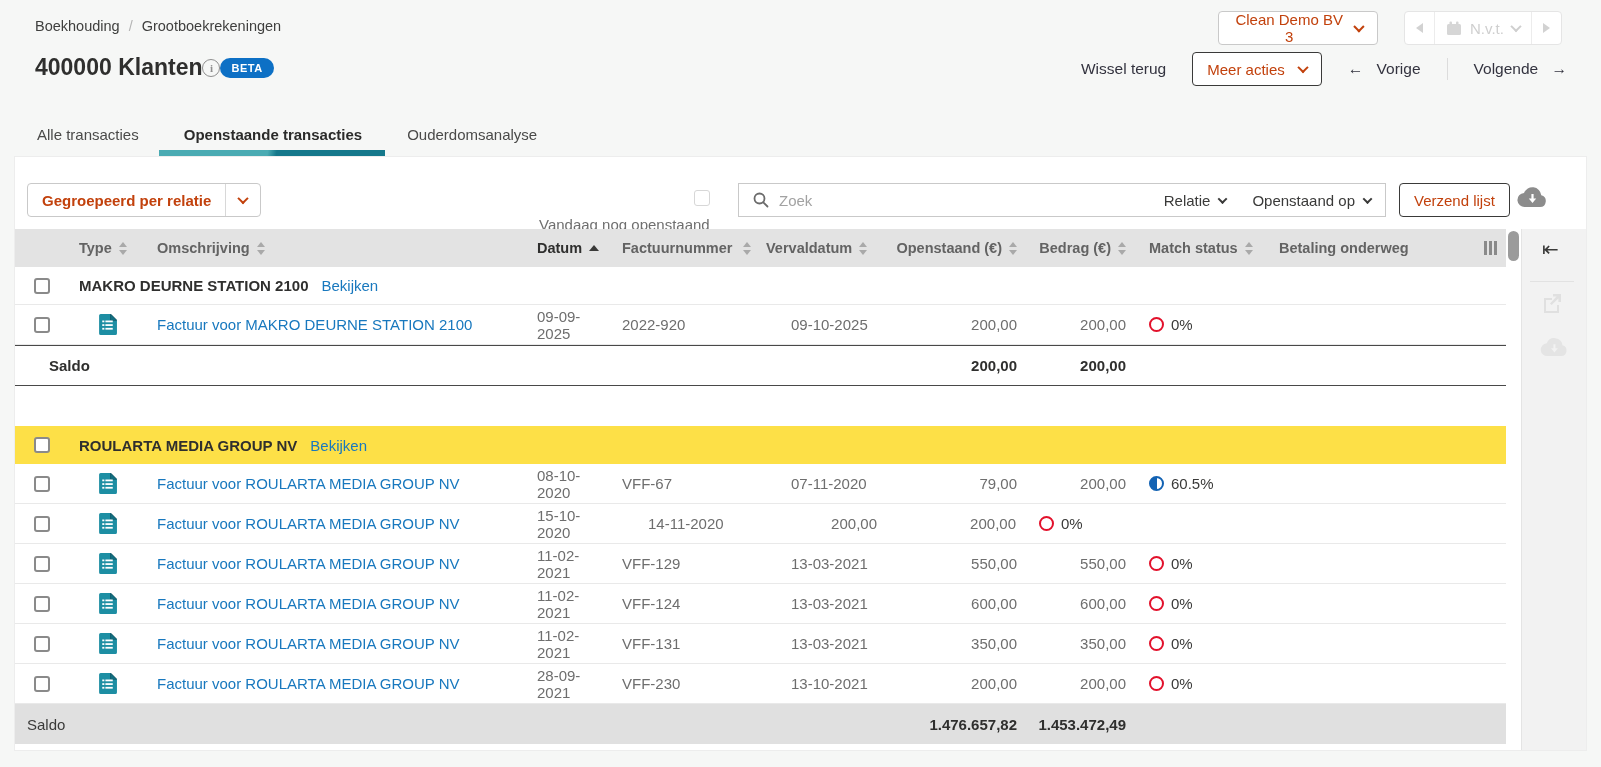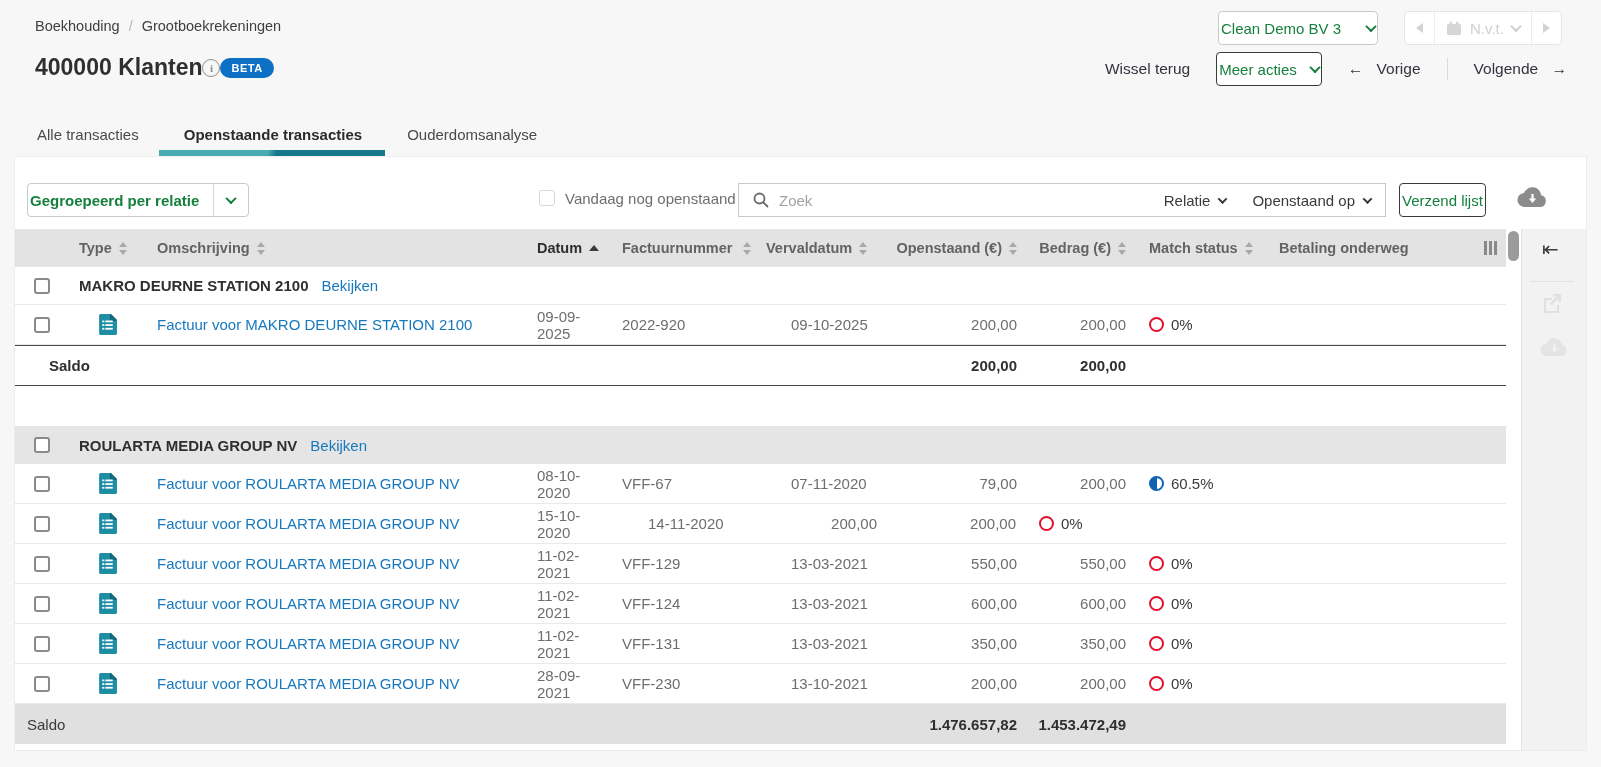--- a/index.html
+++ b/index.html
@@ -13,21 +13,21 @@
   
   .breadcrumb{position:absolute;left:35px;top:18px;font-size:14.5px;color:#3f3f3e;display:flex;gap:9px;align-items:center;}
   .breadcrumb .sep{color:#b5b5b5;}
   .page-title-row{position:absolute;left:35px;top:54px;display:flex;align-items:center;}
   .page-title{font-size:23px;font-weight:bold;color:#2f2f2e;}
   .info-icon{width:18px;height:18px;border:1.5px solid #8f8f8f;border-radius:50%;color:#8f8f8f;
     font-size:11px;display:inline-flex;align-items:center;justify-content:center;font-family:"Liberation Serif",serif;font-weight:bold;}
   .beta-badge{background:#0d70c5;color:#fff;font-size:11px;font-weight:bold;letter-spacing:.5px;
     padding:4px 11px;border-radius:12px;}
   .btn{background:#fff;border:1px solid #c9c9c9;border-radius:4px;height:34px;display:inline-flex;
-    align-items:center;gap:10px;padding:0 2px;font-size:15px;color:#15803d;cursor:pointer;}
+    align-items:center;gap:10px;padding:0 14px;font-size:15px;color:#c2410c;cursor:pointer;}
   .btn.dark-border{border:1px solid #3a3a39;}
   .chev{width:8px;height:8px;border-right:2px solid currentColor;border-bottom:2px solid currentColor;
     transform:rotate(45deg) translate(-1px,-1px);display:inline-block;}
   .company-btn{position:absolute;left:1218px;top:11px;width:160px;justify-content:space-between;}
   .period-group{position:absolute;left:1404px;top:11px;height:34px;display:flex;align-items:stretch;
     background:#fff;border:1px solid #e5e5e5;border-radius:4px;color:#cfcfcf;}
   .period-group .seg{display:flex;align-items:center;justify-content:center;padding:0 11px;gap:8px;font-size:15px;}
   .period-group .seg + .seg{border-left:1px solid #ececec;}
   .tri-l{width:0;height:0;border-top:5px solid transparent;border-bottom:5px solid transparent;border-right:7px solid #d2d2d2;}
   .tri-r{width:0;height:0;border-top:5px solid transparent;border-bottom:5px solid transparent;border-left:7px solid #d2d2d2;}
@@ -39,21 +39,21 @@
   .tab{cursor:pointer;position:relative;padding:0 2px;height:100%;display:flex;align-items:center;}
   .tab.active{font-weight:bold;color:#2b2b2a;}
   .tab.active::after{content:"";position:absolute;left:-23px;right:-21px;bottom:0;height:6px;
     background:linear-gradient(101deg,#4aabb3 48%,#15788b 52%);}
   
   .card{position:absolute;left:14px;top:156px;width:1573px;height:595px;background:#fff;border:1px solid #ededed;}
   
   .filter-bar{position:absolute;left:0;top:0;width:100%;height:72px;}
   .groupby-btn{position:absolute;left:12px;top:26px;height:34px;font-weight:bold;padding-right:0;}
   .groupby-btn .chev-seg{border-left:1px solid #d8d8d8;align-self:stretch;display:flex;align-items:center;padding:0 13px;margin-left:4px;}
-  .today-filter{position:absolute;left:524px;top:33px;display:flex;align-items:flex-start;gap:10px;color:#6f6f6f;font-size:15px;cursor:pointer;}
+  .today-filter{position:absolute;left:524px;top:33px;display:flex;align-items:flex-end;gap:10px;color:#6f6f6f;font-size:15px;cursor:pointer;flex-direction:column;}
   .cb{width:16px;height:16px;border:1.5px solid #d7d7d7;border-radius:3px;background:#fff;display:inline-block;}
   .search-box{position:absolute;left:723px;top:26px;width:648px;height:34px;border:1px solid #c9c9c9;border-radius:0;
     display:flex;align-items:center;padding:0 14px;gap:10px;background:#fff;}
   .search-box input{border:none;outline:none;flex:1;font-size:15px;color:#3a3a39;font-family:inherit;background:transparent;}
   .search-box input::placeholder{color:#a2a2a2;}
   .inline-filter{display:flex;align-items:center;gap:9px;font-size:15px;color:#3a3a39;cursor:pointer;white-space:nowrap;}
   .inline-filter .chev{width:7px;height:7px;}
   .verzend-btn{position:absolute;left:1384px;top:26px;border:1px solid #3a3a39;}
   .dl-icon{position:absolute;left:1502px;top:29px;cursor:pointer;}
   
@@ -68,21 +68,21 @@
   .sort-asc{width:0;height:0;border-left:5px solid transparent;border-right:5px solid transparent;border-bottom:6px solid #3a3a39;display:inline-block;}
   .c1{padding-left:19px;} .c2{padding-left:16px;} .c3{padding-left:4px;} .c4{padding-left:14px;}
   .c5{padding-left:14px;justify-content:space-between;} .c6{padding-left:15px;} .c7{justify-content:flex-end;padding-right:4px;text-align:right;}
   .c8{justify-content:flex-end;padding-right:5px;text-align:right;} .c9{padding-left:18px;} .c10{padding-left:8px;}
   .c11{display:flex;justify-content:center;}
   .cols-icon{display:inline-flex;gap:2.5px;}
   .cols-icon i{width:2.5px;height:14px;background:#8a8a8a;display:block;}
   .trow{height:40px;border-bottom:1px solid var(--hair);font-size:15px;color:var(--muted);}
   .trow .cell{display:flex;align-items:center;height:100%;}
   .group-header{height:38px;font-size:15px;border-bottom:1px solid var(--hair);}
-  .group-header.shaded{background:#e5e5e5;border-bottom:none;}
+  .group-header.shaded{background:#fde047;border-bottom:none;}
   .group-title{grid-column:2 / -1;display:flex;align-items:center;gap:13px;padding-left:16px;}
   .group-name{font-weight:bold;color:#2f2f2e;text-align:right;}
   a.link{color:var(--link);text-decoration:none;cursor:pointer;}
   .saldo-row{height:41px;border-top:1px solid #494949;border-bottom:1px solid #494949;font-size:15px;}
   .saldo-label{grid-column:1 / 3;padding-left:34px;font-weight:bold;color:#2f2f2e;}
   .bold-num{font-weight:bold;color:#2f2f2e;}
   .spacer{height:40px;}
   .tfooter{background:#e0e0e0;height:40px;font-size:15px;}
   .tfooter .saldo-label{padding-left:12px;grid-column:1 / 3;font-weight:normal;color:#3a3a39;}
   .match-circle{width:15px;height:15px;border-radius:50%;display:inline-block;margin-right:7px;flex:none;}

